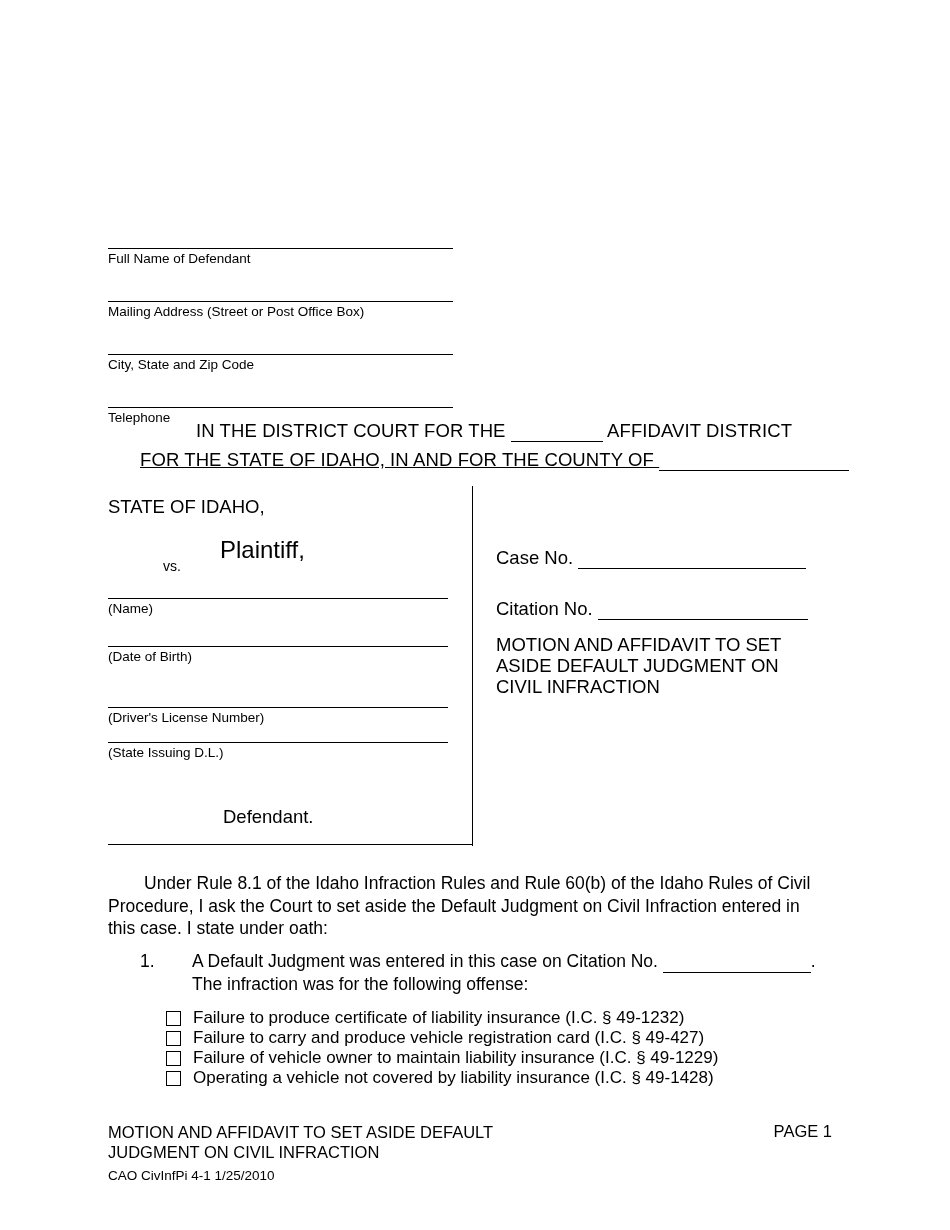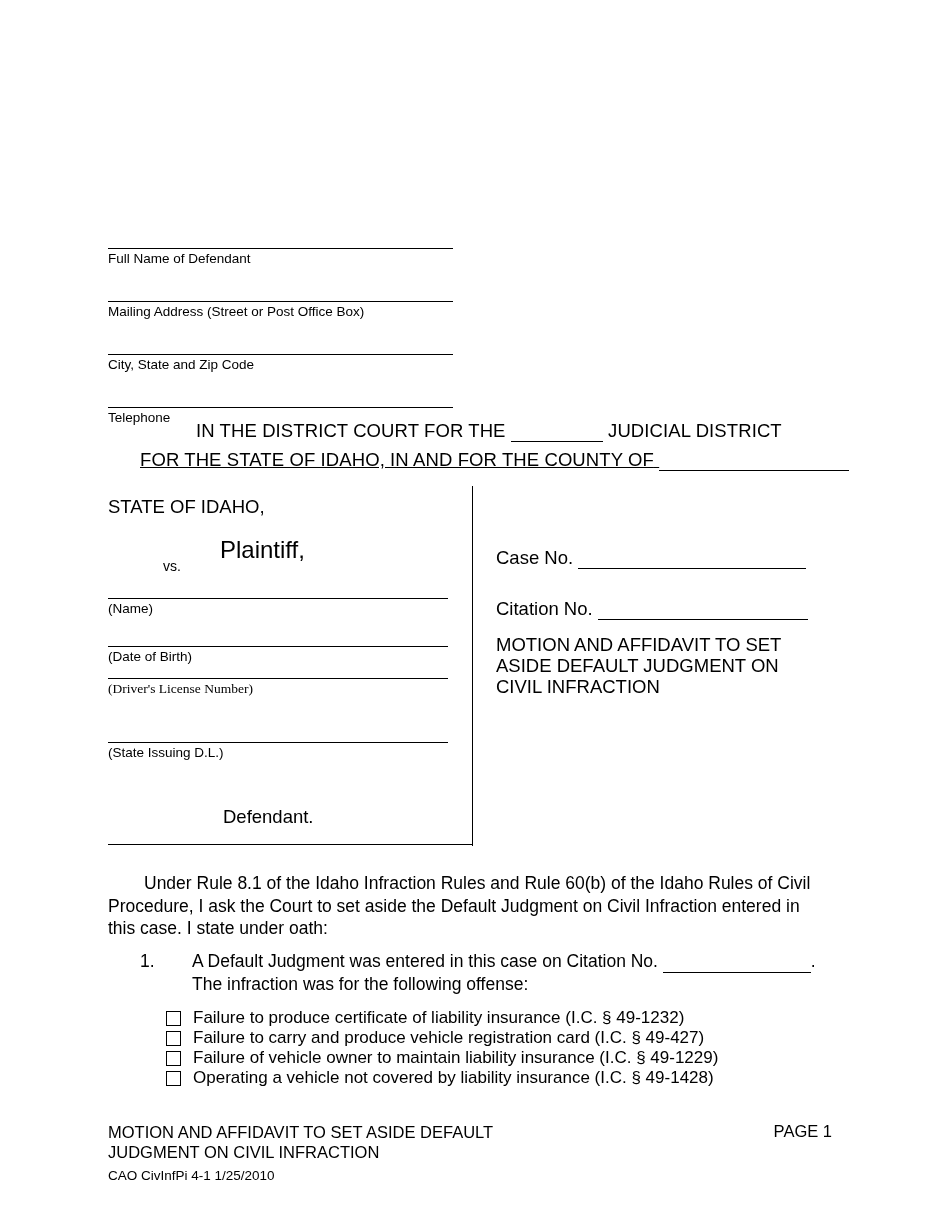--- a/index.html
+++ b/index.html
@@ -265,21 +265,21 @@
     <div class="hdr-line">
       <div class="hdr-rule"></div>
       <div class="hdr-label">Telephone</div>
     </div>
 
   </div>
 
   <div class="court-line" id="court-line-1">
     <span>IN THE DISTRICT COURT FOR THE</span>
     <span class="fill-blank blank-90"></span>
-    <span>JUDICIAL DISTRICT</span>
+    <span>AFFIDAVIT DISTRICT</span>
   </div>
 
   <div class="court-line" id="court-line-2">
     <span>FOR THE STATE OF IDAHO, IN AND FOR THE COUNTY OF</span>
     <span class="fill-blank blank-190"></span>
   </div>
 
   <div class="caption">
     <div class="caption-vline"></div>
     <div class="caption-bline"></div>
@@ -292,21 +292,21 @@
       <div class="party-line" style="top:112px;">
         <div class="party-rule"></div>
         <div class="party-label">(Name)</div>
       </div>
 
       <div class="party-line" style="top:160px;">
         <div class="party-rule thin"></div>
         <div class="party-label">(Date of Birth)</div>
       </div>
 
-      <div class="party-line" style="top:192px;font-family:Liberation Serif, serif;">
+      <div class="party-line" style="top:221px;">
         <div class="party-rule"></div>
         <div class="party-label">(Driver's License Number)</div>
       </div>
 
       <div class="party-line" style="top:256px;">
         <div class="party-rule thin"></div>
         <div class="party-label">(State Issuing D.L.)</div>
       </div>
 
       <div class="defendant">Defendant.</div>

